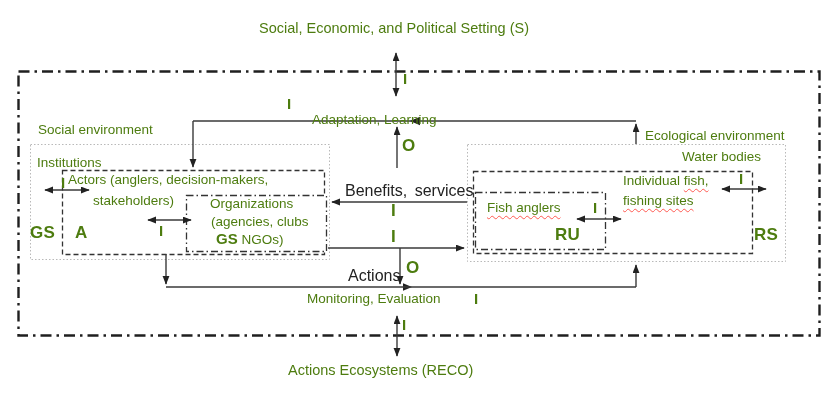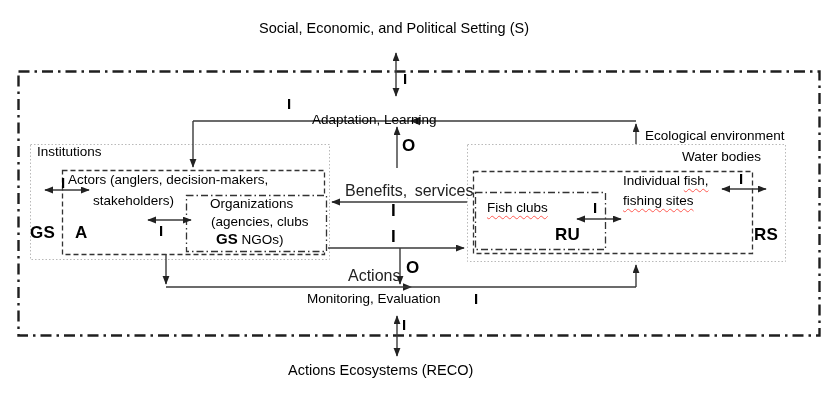--- a/index.html
+++ b/index.html
@@ -10,21 +10,21 @@
     font-family:"Liberation Sans", sans-serif;
     color:#111111;
     overflow:hidden;
   }
   .overlay{position:absolute;left:0;top:0;}
   .lbl{
     position:absolute;
     white-space:nowrap;
     font-size:13.5px;
     line-height:1.1;
-    color:#000000;
+    color:#4d7c0f;
   }
   .big{font-size:17px;font-weight:bold;letter-spacing:.2px;}
   .ietter{font-size:15px;font-weight:bold;}
   .small{font-size:16px;color:#222;}
   .ext{font-size:14.5px;}
   .wide{word-spacing:3px;}
   .sq{
     text-decoration-line:underline;
     text-decoration-style:wavy;
     text-decoration-color:#ff5a52;
@@ -81,23 +81,24 @@
     <line x1="722" y1="189" x2="766" y2="189" stroke="#3a3a3a" stroke-width="1.4" marker-start="url(#ah)" marker-end="url(#ah)"></line>
   </svg>
 
   <div class="lbl ext" style="left:259px;top:21px;">Social, Economic, and Political Setting (S)</div>
 
   <div class="lbl ietter" style="left:403px;top:71px;">I</div>
 
   <div class="lbl ietter" style="left:287px;top:96px;">I</div>
   <div class="lbl" style="left:312px;top:113px;">Adaptation, Learning</div>
 
+  <div class="lbl" style="left:38px;top:123px;">Social environment</div>
   <div class="lbl" style="left:645px;top:129px;">Ecological environment</div>
 
-  <div class="lbl" style="left:37px;top:145px;">Institutions</div>
+  <div class="lbl" style="left:37px;top:156px;">Institutions</div>
   <div class="lbl" style="left:682px;top:150px;">Water bodies</div>
 
   <div class="lbl ietter" style="left:61px;top:175px;">I</div>
   <div class="lbl" style="left:68px;top:173px;">Actors (anglers, decision-makers,</div>
   <div class="lbl" style="left:93px;top:194px;">stakeholders)</div>
   <div class="lbl big" style="left:30px;top:224px;">GS</div>
   <div class="lbl big" style="left:75px;top:224px;">A</div>
   <div class="lbl ietter" style="left:159px;top:223px;">I</div>
 
   <div class="lbl" style="left:210px;top:197px;">Organizations</div>
@@ -112,20 +113,20 @@
   <div class="lbl big" style="left:406px;top:259px;">O</div>
 
   <div class="lbl" style="left:307px;top:292px;">Monitoring, Evaluation</div>
   <div class="lbl ietter" style="left:474px;top:291px;">I</div>
   <div class="lbl ietter" style="left:402px;top:317px;">I</div>
 
   <div class="lbl" style="left:623px;top:174px;"><span>Individual </span><span class="sq">fish,</span></div>
   <div class="lbl sq" style="left:623px;top:194px;">fishing sites</div>
   <div class="lbl ietter" style="left:739px;top:171px;">I</div>
 
-  <div class="lbl sq" style="left:487px;top:201px;">Fish clubs</div>
+  <div class="lbl sq" style="left:487px;top:201px;">Fish anglers</div>
   <div class="lbl ietter" style="left:593px;top:200px;">I</div>
   <div class="lbl big" style="left:555px;top:226px;">RU</div>
   <div class="lbl big" style="left:754px;top:226px;">RS</div>
 
   <div class="lbl ext" style="left:288px;top:363px;">Actions Ecosystems (RECO)</div>
 
 </div>
 
 </body></html>

